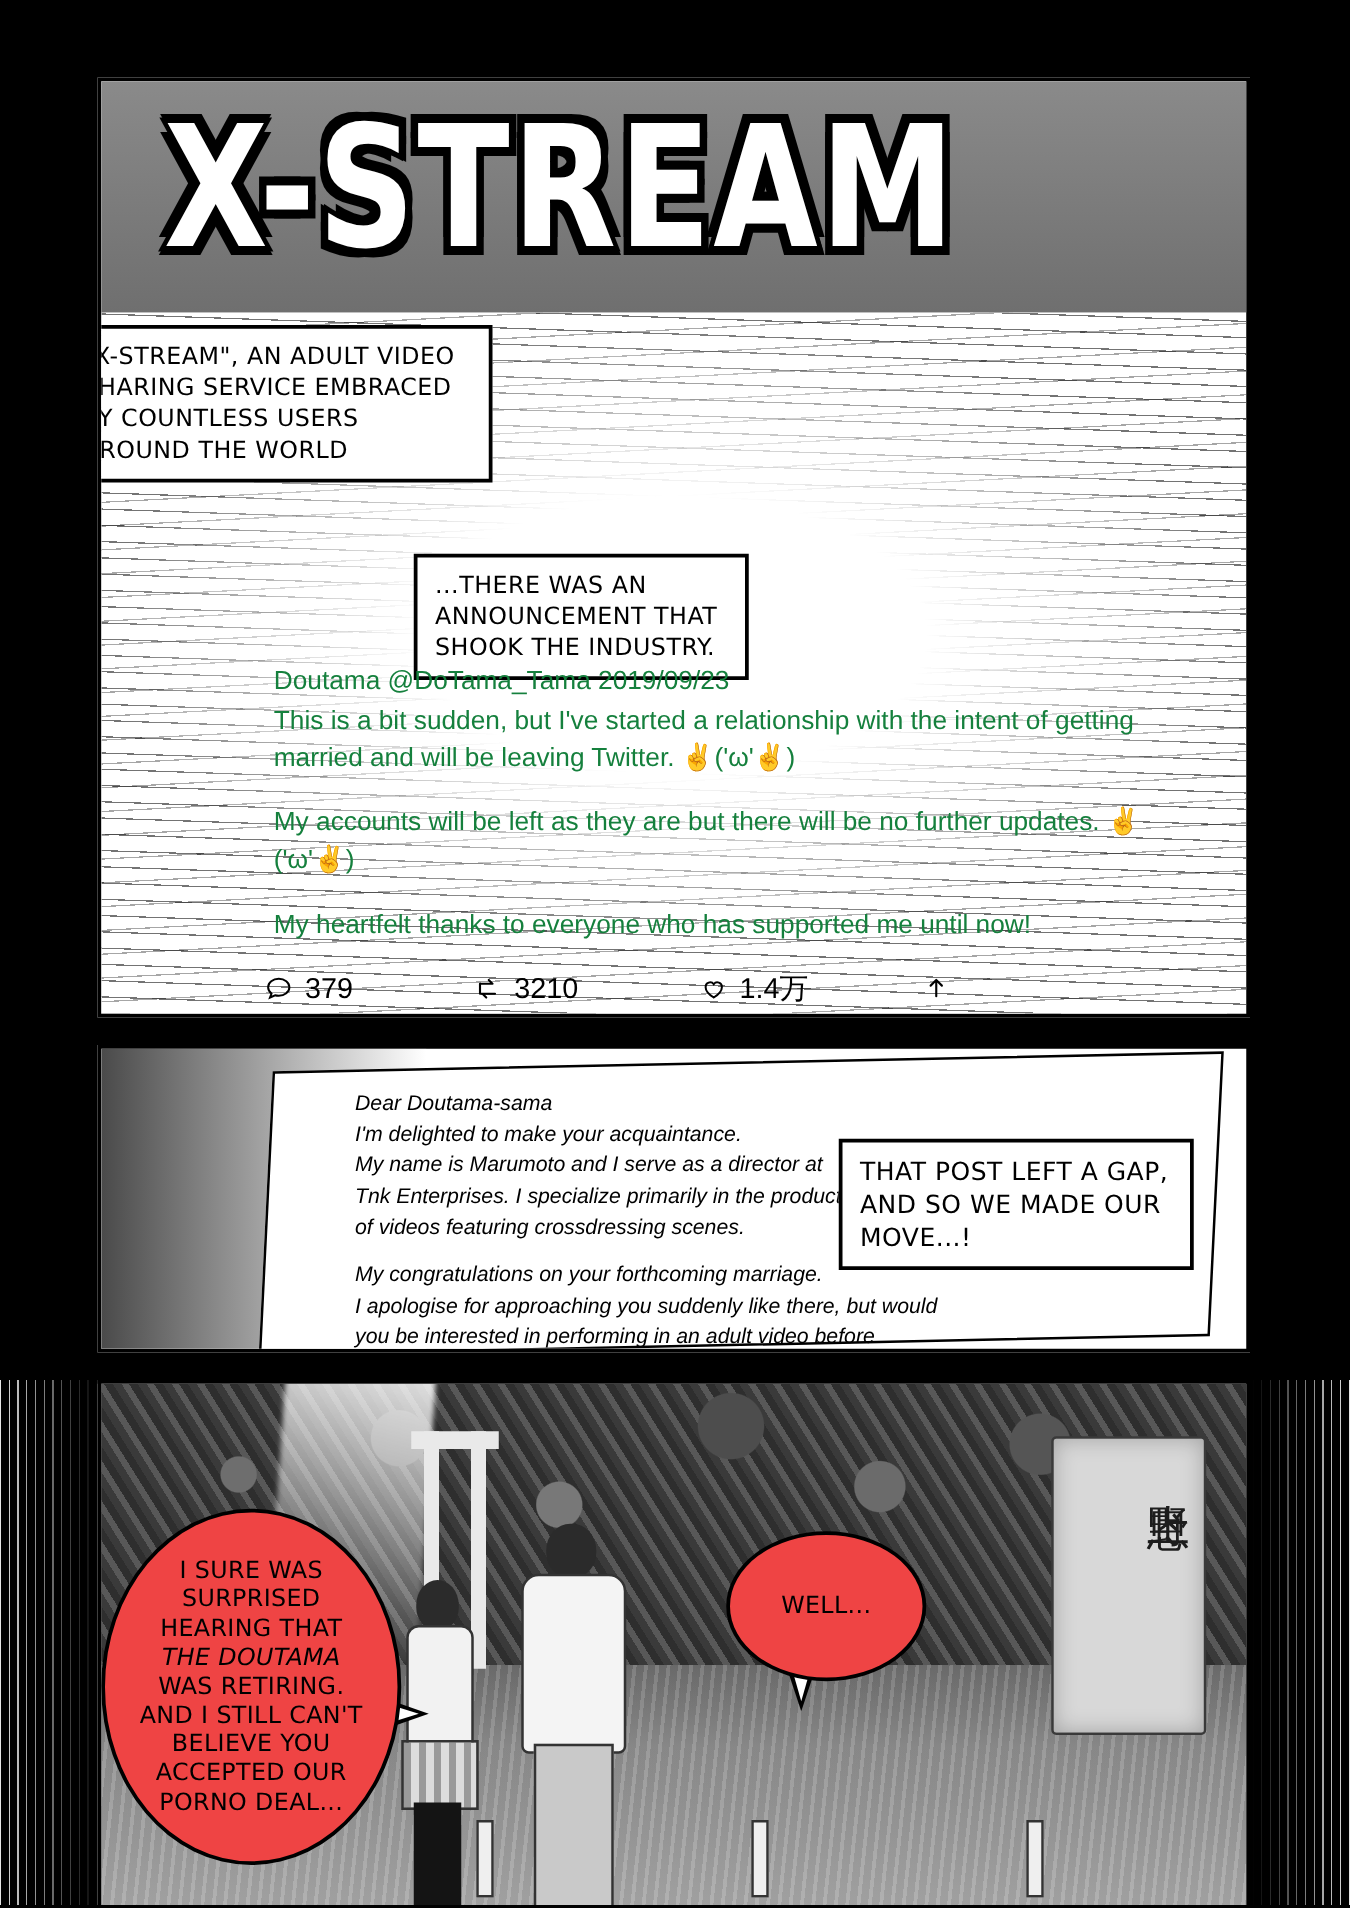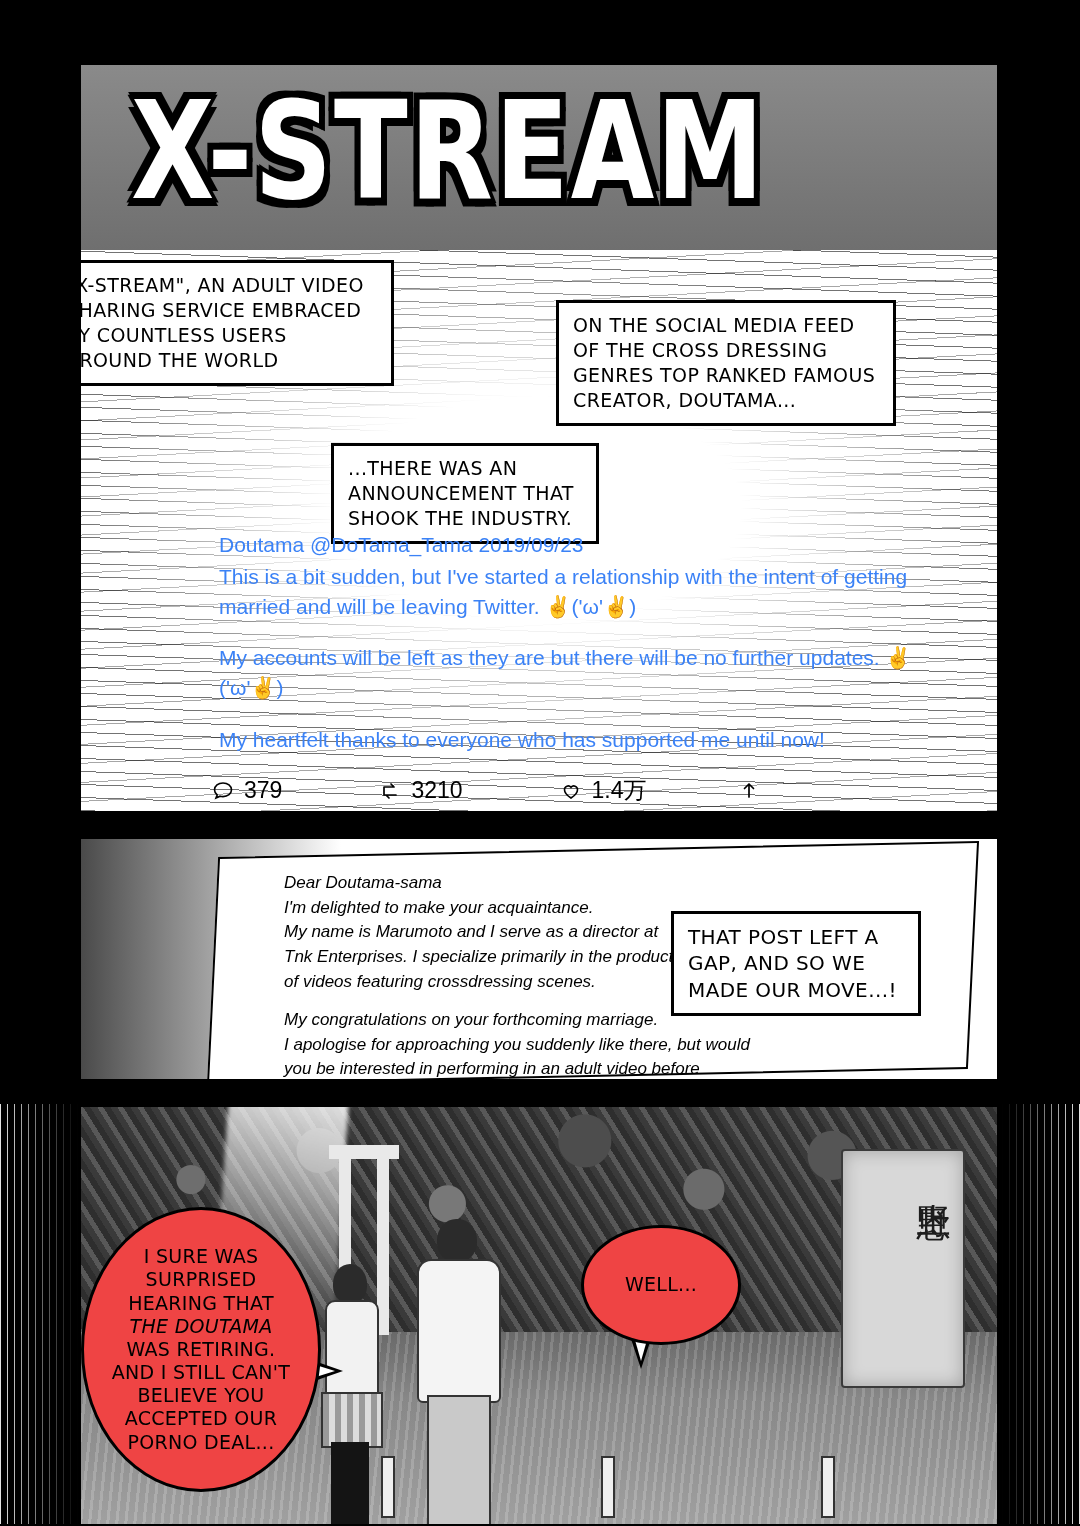--- a/index.html
+++ b/index.html
@@ -91,21 +91,21 @@
 
   
   .tweet {
     position: absolute;
     left: 138px;
     top: 465px;
     width: 720px;
     font-family: "Liberation Sans", sans-serif;
     font-size: 21px;
     line-height: 1.42;
-    color: #3b82f6;
+    color: #15803d;
   }
   .tweet p { margin: 0 0 22px 0; }
   .tweet .handle { margin-bottom: 2px; }
 
   .tweet-stats {
     position: absolute;
     left: 130px;
     top: 710px;
     width: 740px;
     display: flex;
@@ -140,21 +140,21 @@
     font-family: "Liberation Sans", sans-serif;
     font-style: italic;
     font-size: 17px;
     line-height: 1.45;
     color: #000;
   }
   .letter-text p { margin: 0 0 14px 0; }
   .letter-text p:last-child { margin-bottom: 0; font-style: italic; }
 
   #cap-4 {
-    left: 590px; top: 72px; width: 250px;
+    left: 590px; top: 72px; width: 284px;
     font-size: 20px;
   }
 
   
   #panel-3 { left: 78px; top: 1104px; width: 922px; height: 420px; border-bottom: none; }
 
   .scene {
     position: absolute; inset: 0;
     background: #2c2c2c;
     overflow: hidden;
@@ -276,21 +276,20 @@
 
   <div class="panel" id="panel-1">
 
     <div class="title-band">
       <div class="title-text">X-STREAM</div>
     </div>
 
     <div class="speedlines"></div>
 
     <div class="caption" id="cap-1">"X-STREAM", AN ADULT VIDEO SHARING SERVICE EMBRACED BY COUNTLESS USERS AROUND THE WORLD</div>
-    <div class="caption" id="cap-2">ON THE SOCIAL MEDIA FEED OF THE CROSS DRESSING GENRES TOP RANKED FAMOUS CREATOR, DOUTAMA...</div>
     <div class="caption" id="cap-3">...THERE WAS AN ANNOUNCEMENT THAT SHOOK THE INDUSTRY.</div>
 
     <div class="tweet">
       <p class="handle">Doutama @DoTama_Tama 2019/09/23</p>
       <p>This is a bit sudden, but I've started a relationship with the intent of getting married and will be leaving Twitter. ✌('ω'✌)</p>
       <p>My accounts will be left as they are but there will be no further updates. ✌('ω'✌)</p>
       <p>My heartfelt thanks to everyone who has supported me until now!</p>
     </div>
 
     <div class="tweet-stats">

